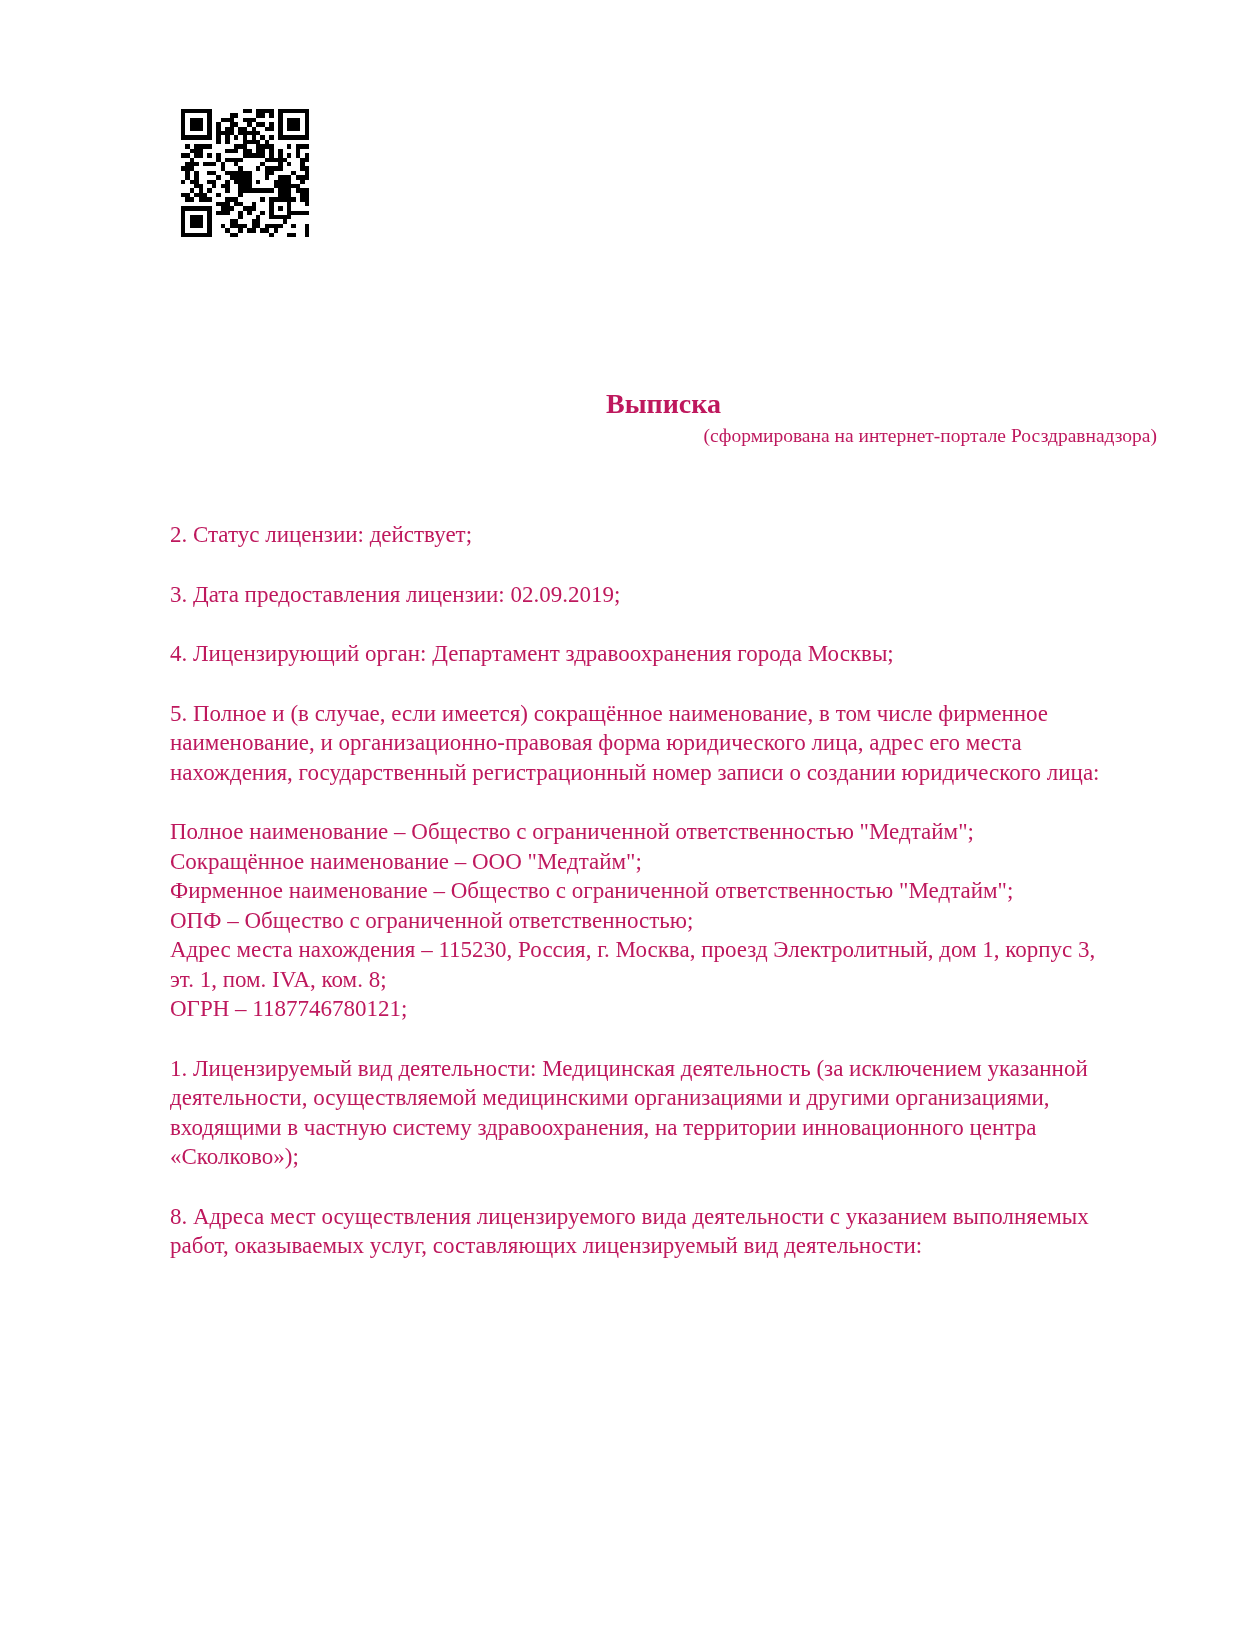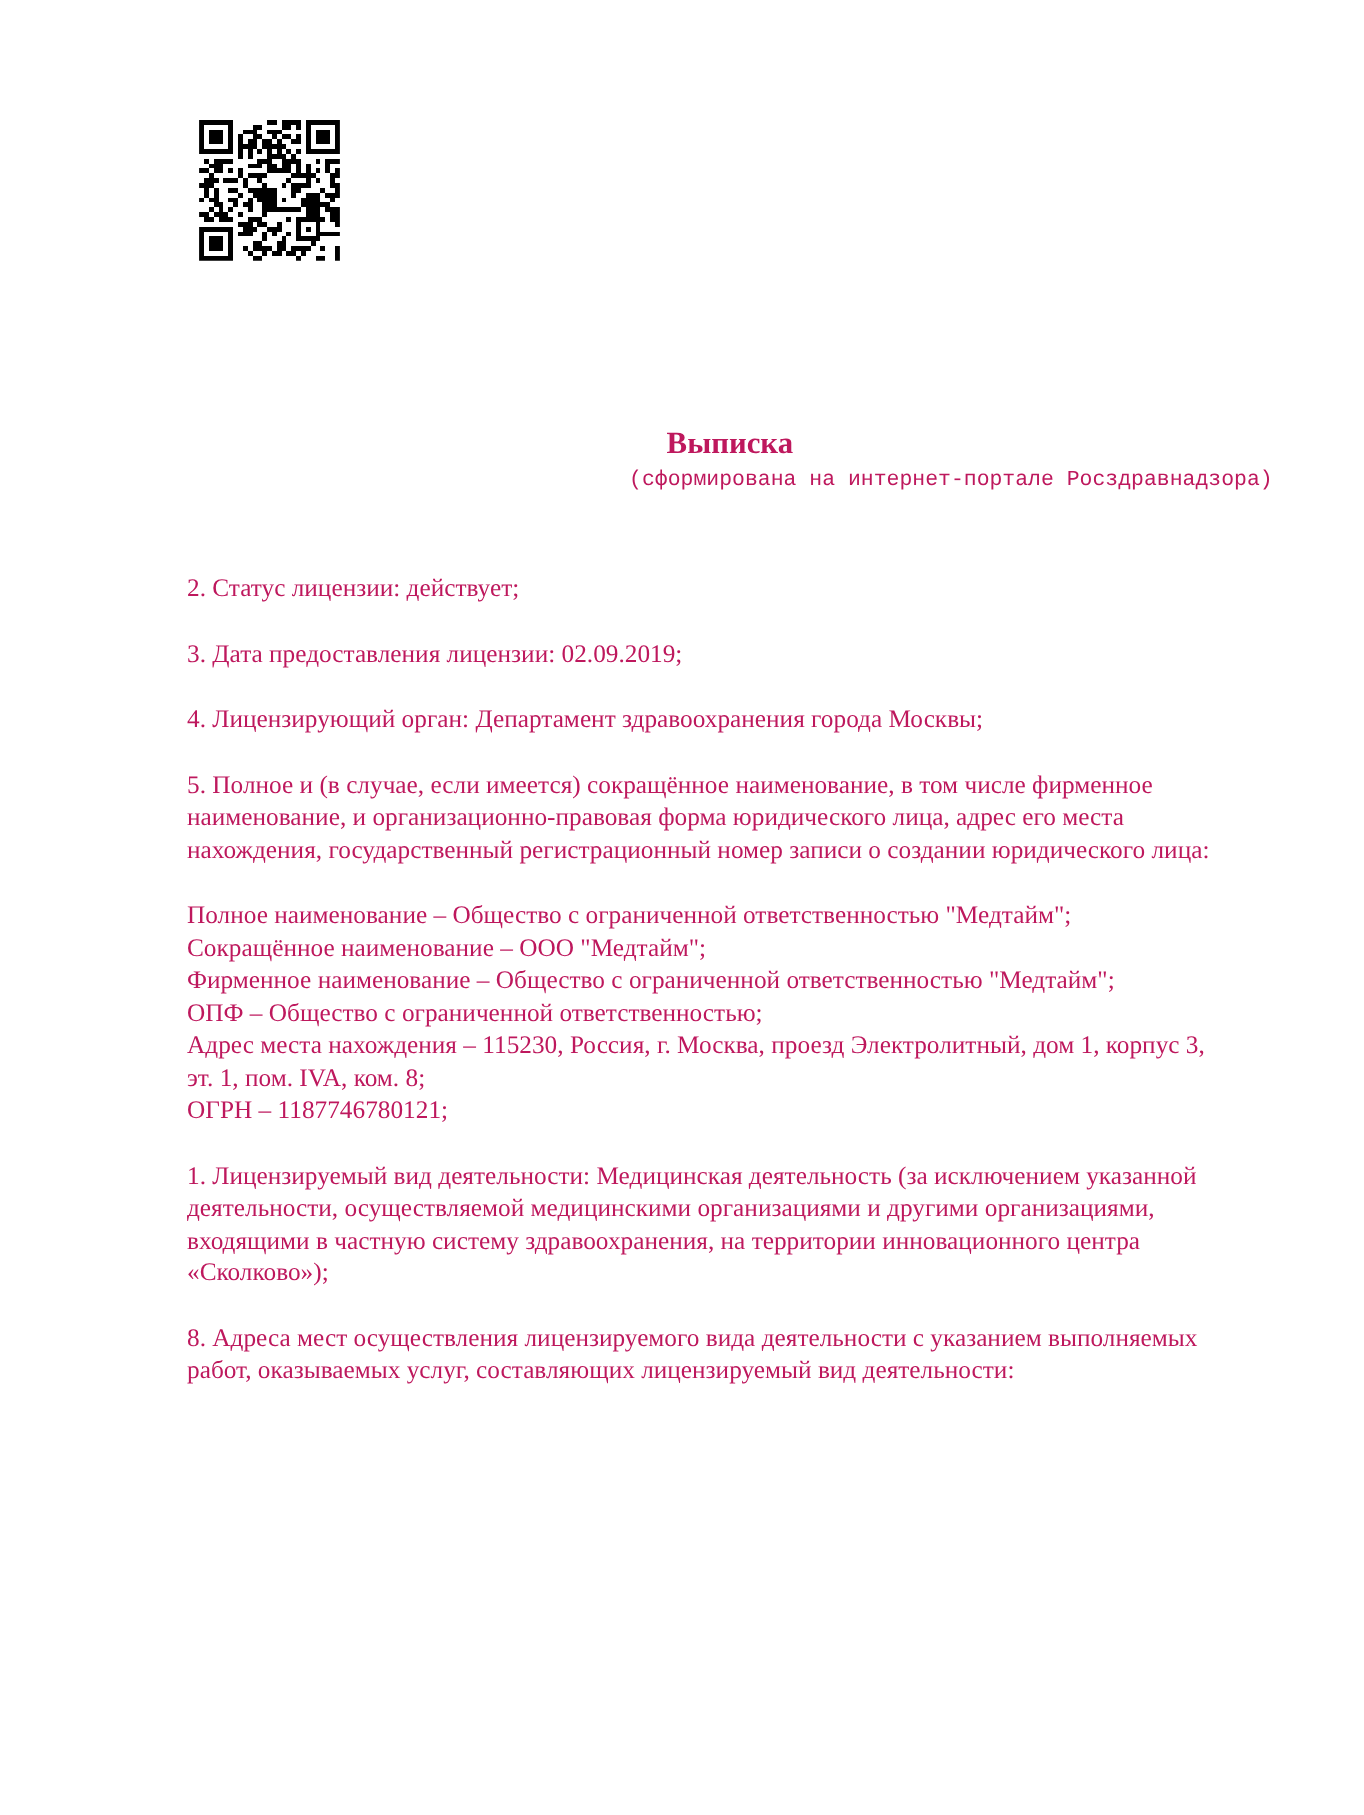--- a/index.html
+++ b/index.html
@@ -37,21 +37,20 @@
     white-space: pre;
   }
   .subtitle {
     position: absolute;
     left: 138px;
     right: 115px;
     top: 424px;
     text-align: right;
     font-size: 19.5px;
     line-height: 24px;
-    font-family: Liberation Mono, monospace;
   }
   .content {
     position: absolute;
     left: 138px;
     top: 520px;
     width: 1080px;
     font-size: 23px;
     line-height: 29.5px;
   }
   .content p {

